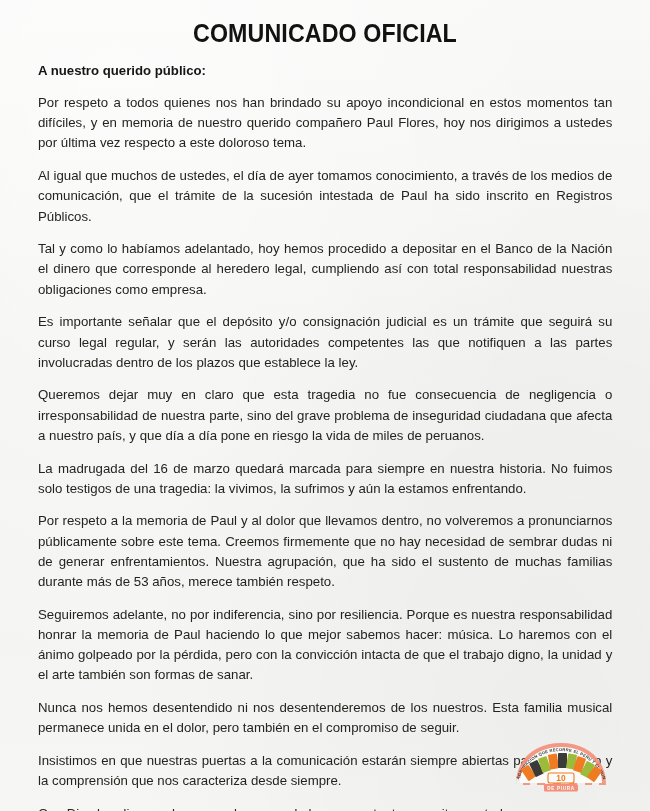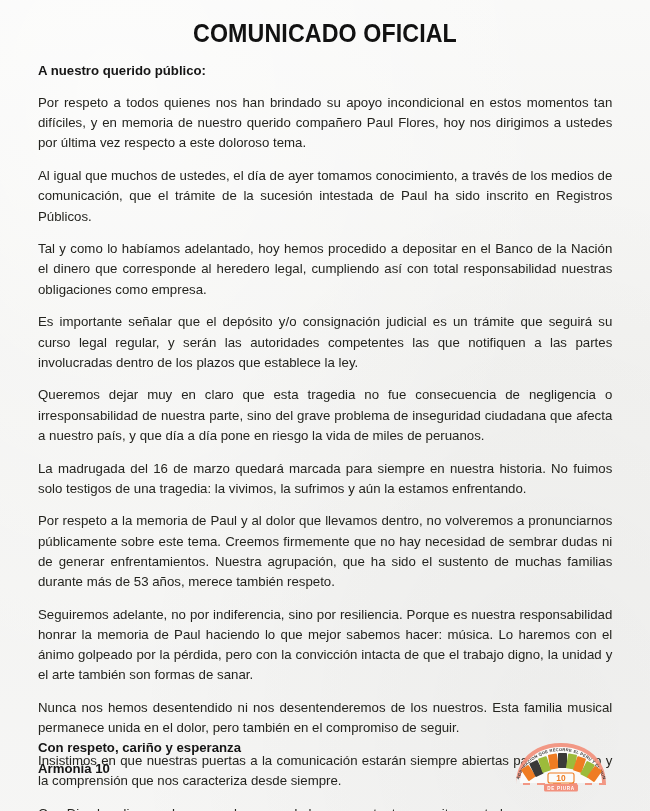--- a/index.html
+++ b/index.html
@@ -131,24 +131,20 @@
     <p class="para">Queremos dejar muy en claro que esta tragedia no fue consecuencia de negligencia o irresponsabilidad de nuestra parte, sino del grave problema de inseguridad ciudadana que afecta a nuestro país, y que día a día pone en riesgo la vida de miles de peruanos.</p>
     <p class="para">La madrugada del 16 de marzo quedará marcada para siempre en nuestra historia. No fuimos solo testigos de una tragedia: la vivimos, la sufrimos y aún la estamos enfrentando.</p>
     <p class="para">Por respeto a la memoria de Paul y al dolor que llevamos dentro, no volveremos a pronunciarnos públicamente sobre este tema. Creemos firmemente que no hay necesidad de sembrar dudas ni de generar enfrentamientos. Nuestra agrupación, que ha sido el sustento de muchas familias durante más de 53 años, merece también respeto.</p>
     <p class="para">Seguiremos adelante, no por indiferencia, sino por resiliencia. Porque es nuestra responsabilidad honrar la memoria de Paul haciendo lo que mejor sabemos hacer: música. Lo haremos con el ánimo golpeado por la pérdida, pero con la convicción intacta de que el trabajo digno, la unidad y el arte también son formas de sanar.</p>
     <p class="para">Nunca nos hemos desentendido ni nos desentenderemos de los nuestros. Esta familia musical permanece unida en el dolor, pero también en el compromiso de seguir.</p>
     <p class="para">Insistimos en que nuestras puertas a la comunicación estarán siempre abiertas para el diálogo y la comprensión que nos caracteriza desde siempre.</p>
     <p class="para">Que Dios bendiga sus hogares y les conceda la paz que tanto necesitamos todos.</p>
 
   </div>
 
-  <div class="signoff">
-    <div class="signoff-line">Con respeto, cariño y esperanza</div>
-    <div class="signoff-line">Armonía 10</div>
-  </div>
 
   <div class="logo">
     <svg class="logo-svg" viewBox="0 0 108 62" xmlns="http://www.w3.org/2000/svg">
       <defs>
         <path id="arcTop" d="M 12,44 A 44 40 0 0 1 96,44" fill="none"></path>
         <path id="arcLetters" d="M 16,46 A 40 34 0 0 1 92,46" fill="none"></path>
       </defs>
 
       <g>
         <path d="M 9,50

